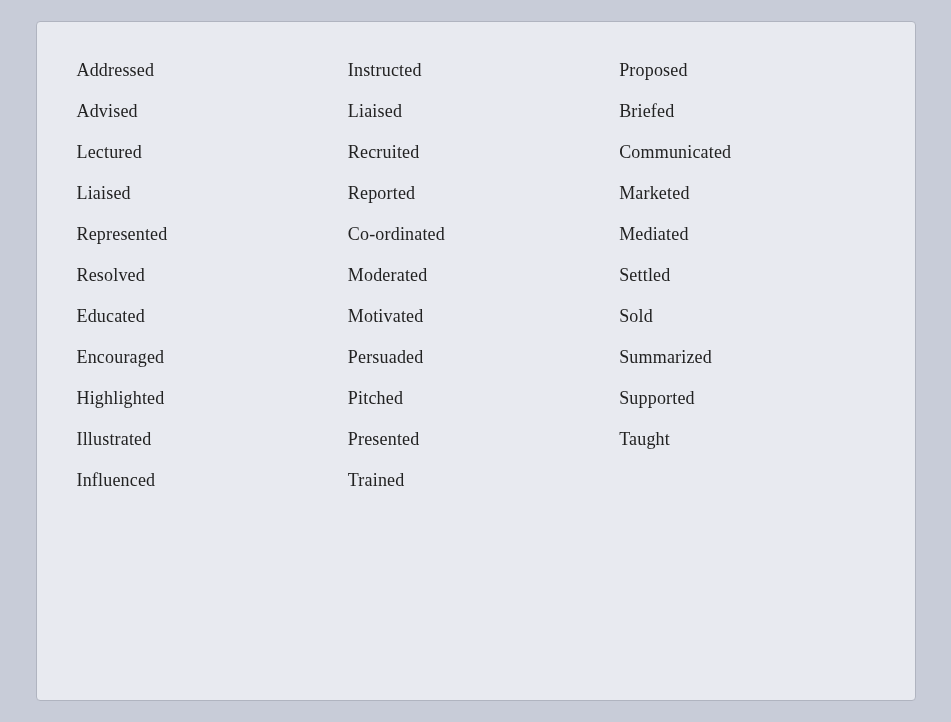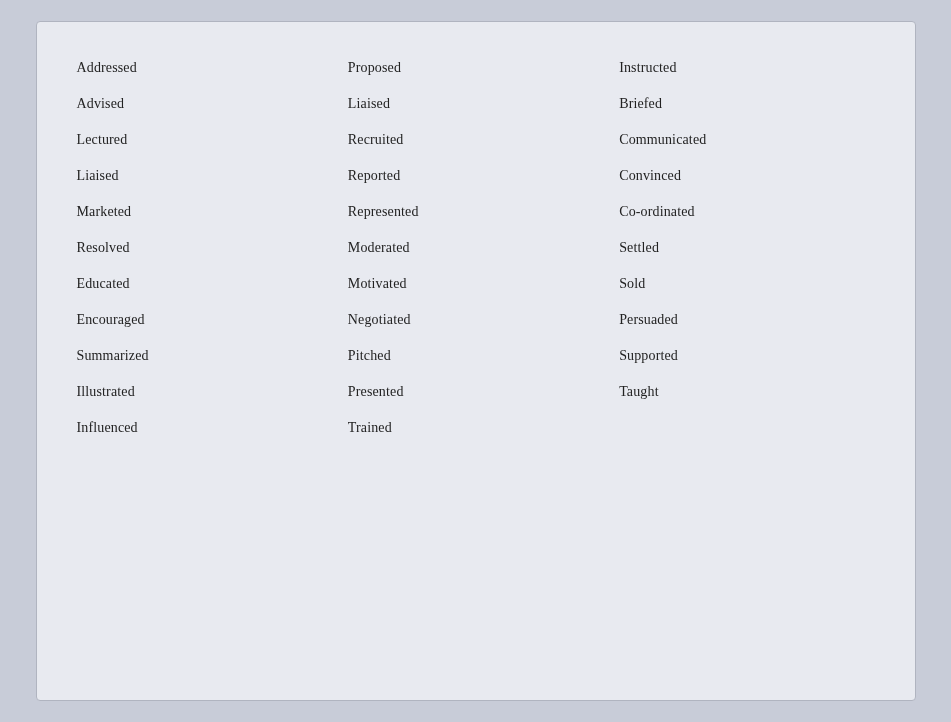--- a/index.html
+++ b/index.html
@@ -27,56 +27,56 @@
     }
 
     .word-grid {
       display: grid;
       grid-template-columns: 1fr 1fr 1fr;
       row-gap: 0;
       column-gap: 0;
     }
 
     .word-item {
-      font-size: 14px;
+      font-size: 18px;
       color: #222;
       padding: 10px 8px;
       letter-spacing: 0.01em;
     }
   </style>
 </head>
 <body>
 
 <div class="card">
   <div class="word-grid" id="word-grid">
   <div class="word-item">Addressed</div>
+      <div class="word-item">Instructed</div>
       <div class="word-item">Proposed</div>
-      <div class="word-item">Instructed</div>
       <div class="word-item">Advised</div>
       <div class="word-item">Liaised</div>
       <div class="word-item">Briefed</div>
       <div class="word-item">Lectured</div>
       <div class="word-item">Recruited</div>
       <div class="word-item">Communicated</div>
       <div class="word-item">Liaised</div>
       <div class="word-item">Reported</div>
-      <div class="word-item">Convinced</div>
       <div class="word-item">Marketed</div>
       <div class="word-item">Represented</div>
       <div class="word-item">Co-ordinated</div>
+      <div class="word-item">Mediated</div>
       <div class="word-item">Resolved</div>
       <div class="word-item">Moderated</div>
       <div class="word-item">Settled</div>
       <div class="word-item">Educated</div>
       <div class="word-item">Motivated</div>
       <div class="word-item">Sold</div>
       <div class="word-item">Encouraged</div>
-      <div class="word-item">Negotiated</div>
       <div class="word-item">Persuaded</div>
       <div class="word-item">Summarized</div>
+      <div class="word-item">Highlighted</div>
       <div class="word-item">Pitched</div>
       <div class="word-item">Supported</div>
       <div class="word-item">Illustrated</div>
       <div class="word-item">Presented</div>
       <div class="word-item">Taught</div>
       <div class="word-item">Influenced</div>
       <div class="word-item">Trained</div>
     </div>
 </div>
 

